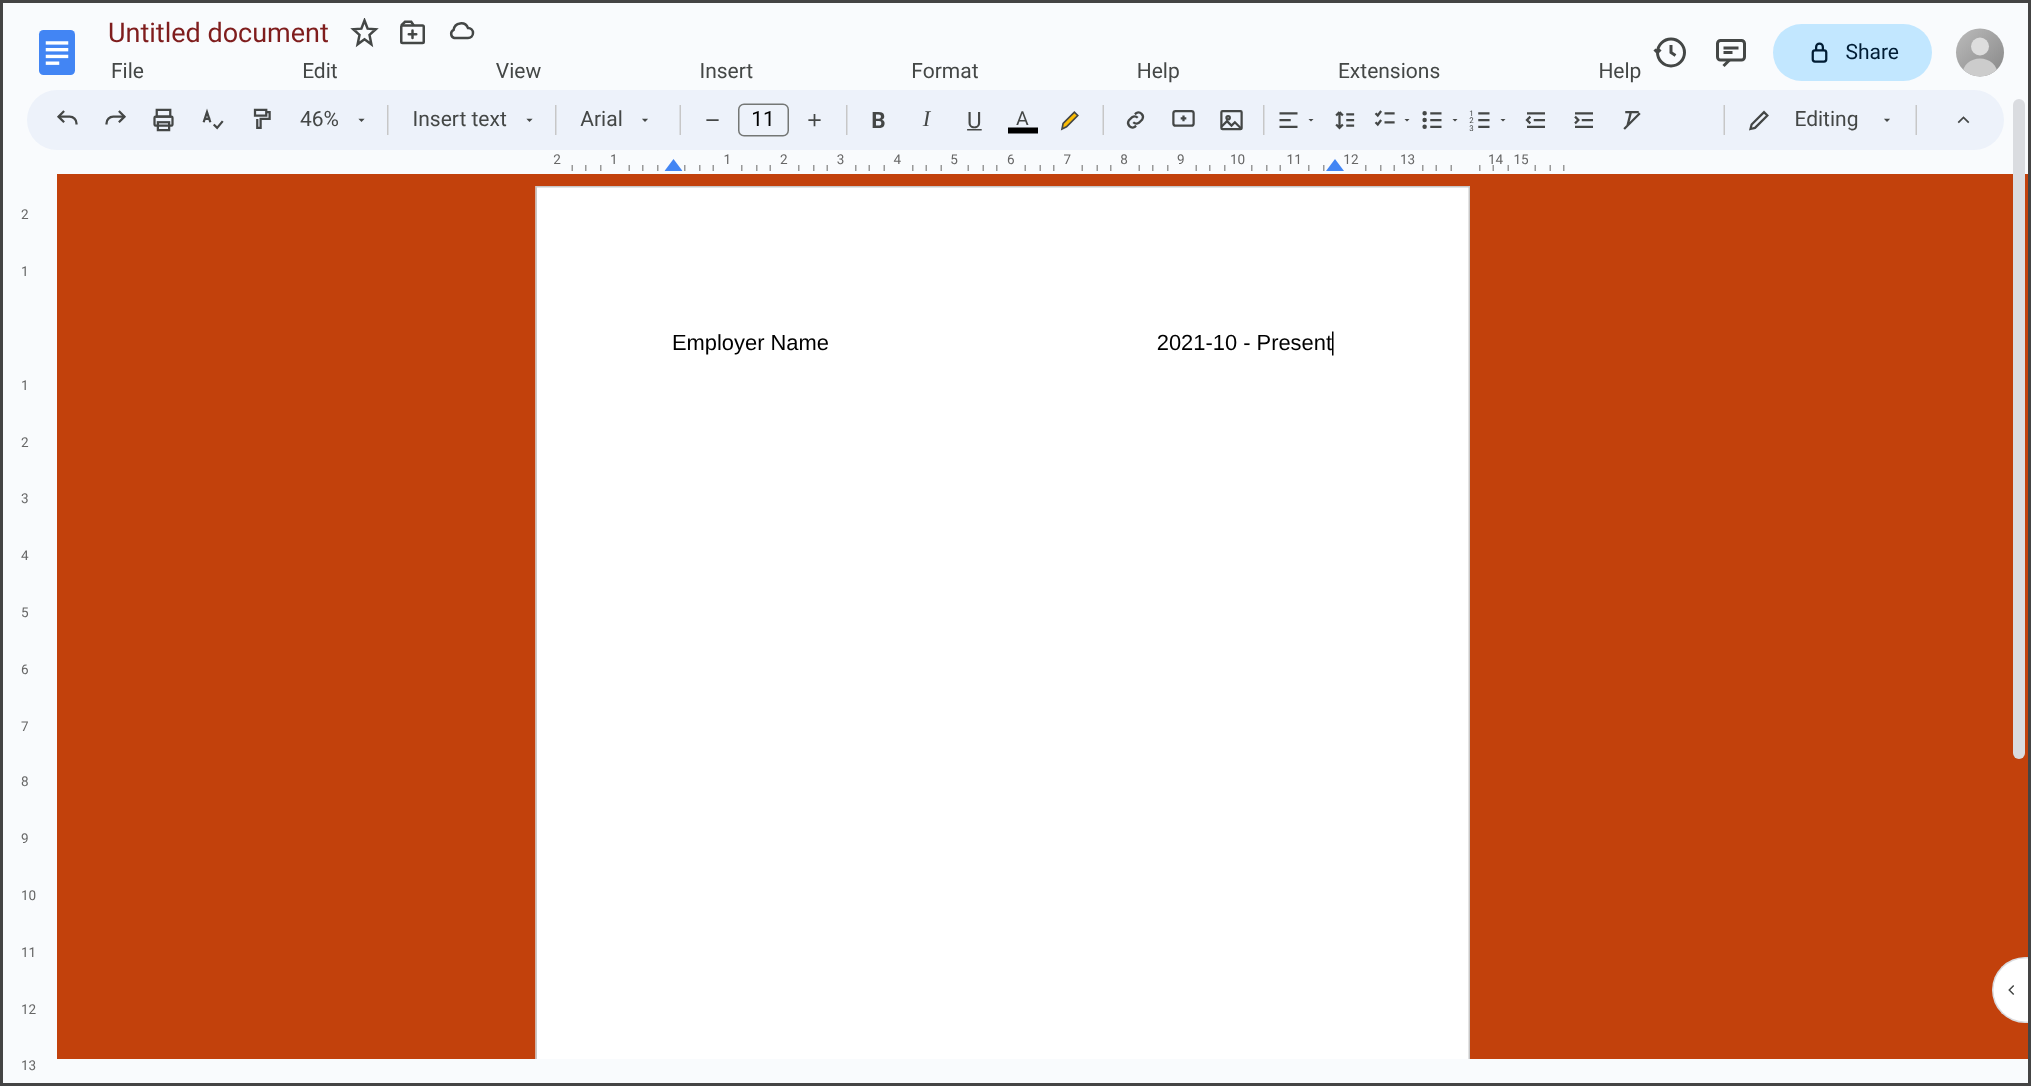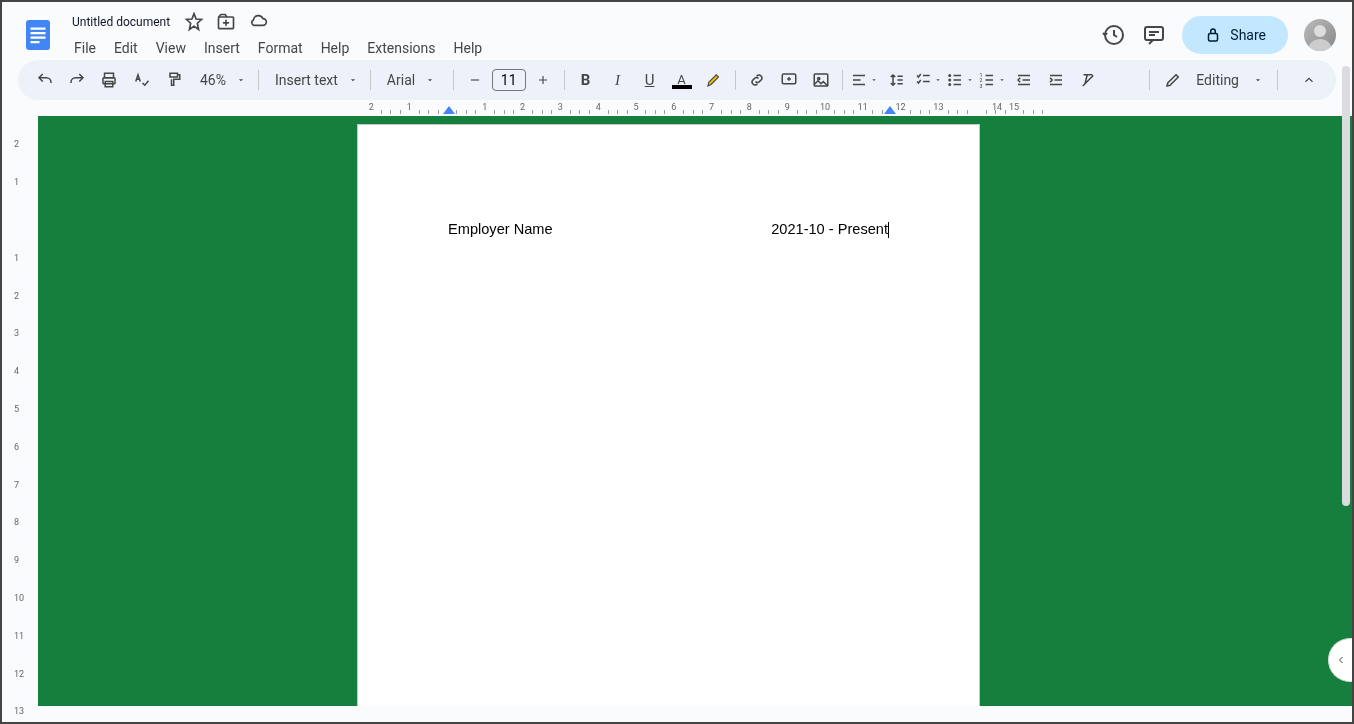--- a/index.html
+++ b/index.html
@@ -2,24 +2,24 @@
 <html><head>
 <meta charset="utf-8">
 <style>
 * { margin: 0; padding: 0; box-sizing: border-box; }
 body { font-family: 'Google Sans', Roboto, Arial, sans-serif; background: #f9fbfd; overflow: hidden; height: 724px; width: 1354px; position: relative; border: 2px solid #444; }
 .header { display: flex; align-items: center; padding: 8px 16px 0 16px; height: 58px; }
 .logo { width: 40px; height: 40px; display: flex; align-items: center; justify-content: center; margin-right: 8px; }
 .logo svg { width: 36px; height: 36px; }
 .title-area { flex: 1; }
 .title-row { display: flex; align-items: center; gap: 8px; height: 24px; }
-.doc-title { font-size: 12px; color: #0f172a; padding: 2px 6px; border-radius: 4px; }
+.doc-title { font-size: 18px; color: #7f1d1d; padding: 2px 6px; border-radius: 4px; }
 .title-icons { display: flex; gap: 12px; align-items: center; }
 .title-icons .ic { width: 20px; height: 20px; color: #444746; cursor: pointer; }
-.menu-row { display: flex; gap: 2px; margin-top: 2px; }
+.menu-row { display: flex; gap: 2px; margin-top: 2px; justify-content: space-between; }
 .menu-item { font-size: 14px; color: #444746; padding: 4px 8px; border-radius: 4px; cursor: pointer; }
 .header-right { display: flex; align-items: center; gap: 16px; }
 .hr-icon { width: 24px; height: 24px; color: #444746; cursor: pointer; }
 .share-btn { display: flex; align-items: center; gap: 8px; background: #c2e7ff; padding: 10px 22px; border-radius: 40px; cursor: pointer; font-size: 14px; font-weight: 400; color: #001d35; }
 .avatar { width: 32px; height: 32px; border-radius: 50%; background: linear-gradient(135deg,#bbb,#888); overflow: hidden; }
 .toolbar { margin: 0 16px; background: #edf2fa; border-radius: 24px; height: 40px; display: flex; align-items: center; padding: 0 12px; gap: 2px; }
 .tb-btn { width: 30px; height: 30px; display: flex; align-items: center; justify-content: center; border-radius: 4px; cursor: pointer; color: #444746; }
 .tb-sep { width: 1px; height: 20px; background: #c7c7c7; margin: 0 4px; }
 .tb-text { font-size: 14px; color: #444746; padding: 0 4px; cursor: pointer; }
 .tb-dropdown { display: flex; align-items: center; gap: 6px; padding: 0 6px; cursor: pointer; }
@@ -27,21 +27,21 @@
 .color-underline { width: 20px; height: 4px; background: #000; margin-top: -2px; }
 .editing-pill { margin-left: auto; display: flex; align-items: center; gap: 10px; padding: 0 10px; cursor: pointer; }
 .ruler-h { height: 16px; margin: 0 16px 0 36px; position: relative; background: #f9fbfd; overflow: hidden; }
 .ruler-h-inner { position: absolute; left: 319px; width: 623px; height: 16px; }
 .ruler-tick { position: absolute; width: 1px; background: #999; }
 .ruler-label { position: absolute; font-size: 9px; color: #666; top: 2px; transform: translateX(-50%); }
 .indent-marker { position: absolute; top: 6px; }
 .workspace { display: flex; height: calc(100% - 130px); }
 .ruler-v { width: 36px; background: #f9fbfd; position: relative; margin-left: 0; }
 .ruler-v-inner { position: absolute; top: 0; left: 8px; width: 20px; }
-.canvas { flex: 1; overflow: auto; position: relative; background: #15803d; }
+.canvas { flex: 1; overflow: auto; position: relative; background: #c2410c; }
 .page { width: 623px; min-height: 800px; background: #fff; border: 1px solid #c7c7c7; margin: 8px 0 0 319px; position: relative; padding: 96px 90px; font-family: Arial, sans-serif; font-size: 14.6px; color: #000; }
 .page-content { display: flex; justify-content: space-between; }
 .cursor-line { display: inline-block; width: 1px; height: 16px; background: #000; vertical-align: middle; margin-left: 0; }
 .scrollbar-v { position: absolute; right: 2px; top: 64px; width: 8px; height: 440px; background: #dadce0; border-radius: 4px; }
 .side-panel-toggle { position: absolute; right: 0; bottom: 40px; width: 24px; height: 44px; background: #fff; border: 1px solid #dadce0; border-right: none; border-radius: 22px 0 0 22px; display: flex; align-items: center; justify-content: center; cursor: pointer; }
 svg { display: block; }
 </style>
 </head>
 <body>
 

